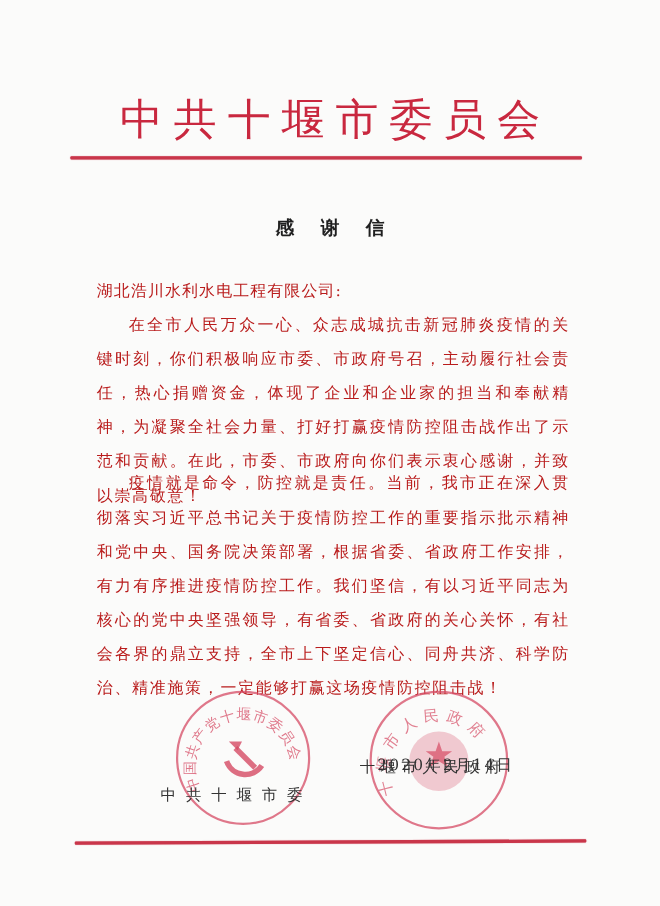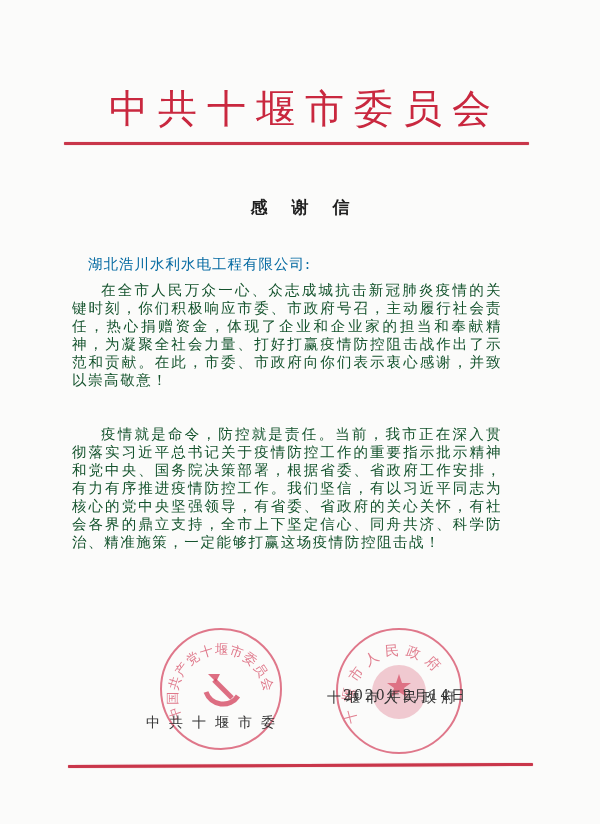--- a/index.html
+++ b/index.html
@@ -16,25 +16,25 @@
     position: absolute; height: 3px; background: #c9364a; border-radius: 1px;
     box-shadow: 0 0 1px rgba(201,40,63,0.6);
   }
   .rule.top { left: 64px; top: 142px; width: 465px; }
   .rule.bottom { left: 68px; top: 764px; width: 465px; transform: rotate(-0.25deg); }
   .letter-title {
     position: absolute; left: 0; top: 196px; width: 600px; text-align: center;
     font-size: 17px; font-weight: bold; color: #1f1f1f; letter-spacing: 24px; margin-left: 12px;
   }
   .salutation {
-    position: absolute; left: 88px; top: 255px; font-size: 14.5px; letter-spacing: 1px; color: #0369a1;
+    position: absolute; left: 88px; top: 255px; font-size: 14.5px; letter-spacing: 1px; color: #b91c1c;
   }
   .para {
-    position: absolute; left: 72px; width: 430px; font-size: 14.5px;
-    line-height: 18px; letter-spacing: 1.55px; text-align: justify; text-indent: 2em; color: #14532d;
+    position: absolute; left: 88px; width: 430px; font-size: 14.5px;
+    line-height: 31px; letter-spacing: 1.55px; text-align: justify; text-indent: 2em; color: #b91c1c;
     margin: 0;
   }
   .para.p1 { top: 281px; }
   .para.p2 { top: 425px; }
   .seal {
     position: absolute; border-radius: 50%; border: 2.5px solid rgba(214,75,100,0.75);
   }
   .seal.party { left: 160px; top: 628px; width: 118px; height: 118px; }
   .seal.gov { left: 336px; top: 628px; width: 122px; height: 122px; }
   .seal svg { position: absolute; left: 0; top: 0; }

